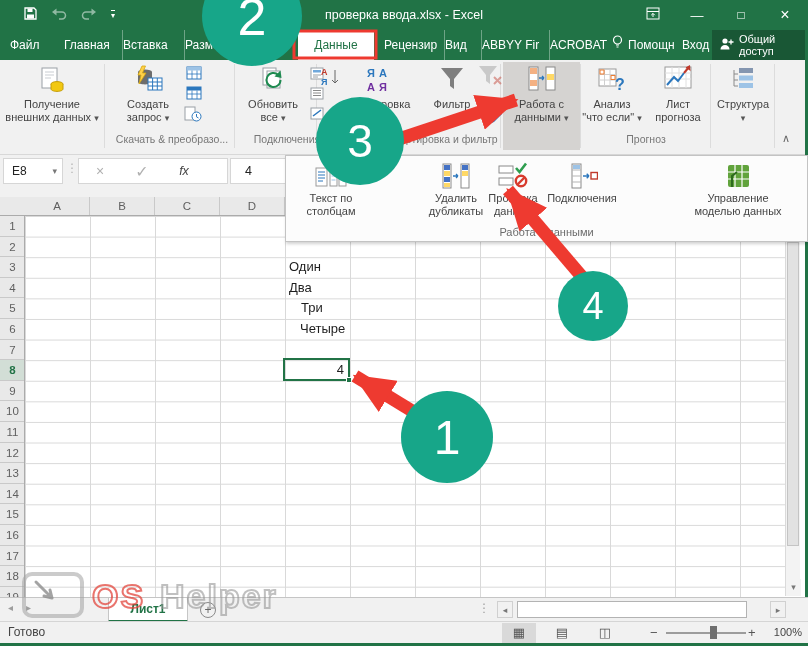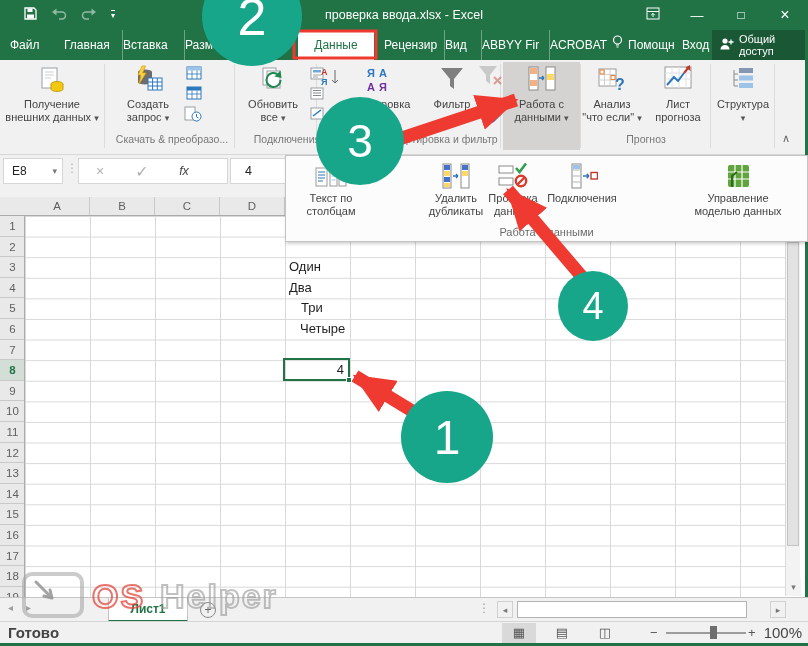--- a/index.html
+++ b/index.html
@@ -79,27 +79,27 @@
   .sheetbar { position:absolute; left:0; top:597px; width:808px; height:24px; background:#f1f1f1; border-top:1px solid #c5c5c5; z-index:10; }
   .navarrow { position:absolute; top:4px; font-size:10px; color:#9e9e9e; }
   .sheettab { position:absolute; left:108px; top:0; width:80px; height:24px; background:#fff; border-left:1px solid #c6c6c6; border-right:1px solid #c6c6c6; border-bottom:2px solid #217346; text-align:center; font-size:12px; line-height:22px; font-weight:bold; color:#217346; }
   .newsheet { position:absolute; left:200px; top:4px; width:16px; height:16px; border:1px solid #8a8a8a; border-radius:50%; text-align:center; font-size:12px; line-height:14px; color:#666; }
   .splitter { position:absolute; left:478px; top:3px; color:#a0a0a0; font-size:12px; }
   .hbtn { position:absolute; top:3px; width:16px; height:17px; background:#f1f1f1; border:1px solid #d0d0d0; text-align:center; font-size:9px; line-height:16px; color:#777; }
   .hthumb { position:absolute; left:517px; top:3px; width:230px; height:17px; background:#fff; border:1px solid #b3b3b3; }
 
   
   .statusbar { position:absolute; left:0; top:621px; width:808px; height:22px; background:#f1f1f1; border-top:1px solid #d5d5d5; z-index:10; }
-  .status-text { position:absolute; left:8px; top:0; font-size:15px; line-height:21px; color:#444;font-weight:bold; }
+  .status-text { position:absolute; left:8px; top:0; font-size:12px; line-height:21px; color:#444; }
   .viewbtn { position:absolute; top:1px; width:34px; height:20px; text-align:center; font-size:13px; line-height:19px; color:#555; }
   .viewbtn.active { background:#d9d9d9; }
   .zoomctl { position:absolute; top:0; font-size:13px; line-height:21px; color:#555; }
   .ztrack { position:absolute; left:666px; top:10px; width:80px; height:2px; background:#9c9c9c; }
   .zthumb { position:absolute; left:710px; top:4px; width:7px; height:13px; background:#6f6f6f; }
-  .zoomval { position:absolute; left:760px; top:0; width:42px; text-align:right; font-size:15px; line-height:21px; color:#444; }
+  .zoomval { position:absolute; left:760px; top:0; width:42px; text-align:right; font-size:11px; line-height:21px; color:#444; }
 
   .green-right { position:absolute; right:0; top:0; width:3px; height:646px; background:#217346; z-index:2; }
   .green-bottom { position:absolute; left:0; top:643px; width:808px; height:3px; background:#217346; z-index:11; }
 
   
   .wm { position:absolute; z-index:20; pointer-events:none; }
   .wm-logo { left:22px; top:572px; width:62px; height:46px; border:4px solid rgba(160,160,160,.55); border-radius:10px; }
   .wm-os { left:92px; top:577px; font-size:34px; font-weight:bold; letter-spacing:2px; color:transparent; -webkit-text-stroke:2px rgba(226,69,60,.75); }
   .wm-helper { left:160px; top:577px; font-size:34px; font-weight:bold; letter-spacing:2px; color:transparent; -webkit-text-stroke:2px rgba(150,150,150,.6); }
 

